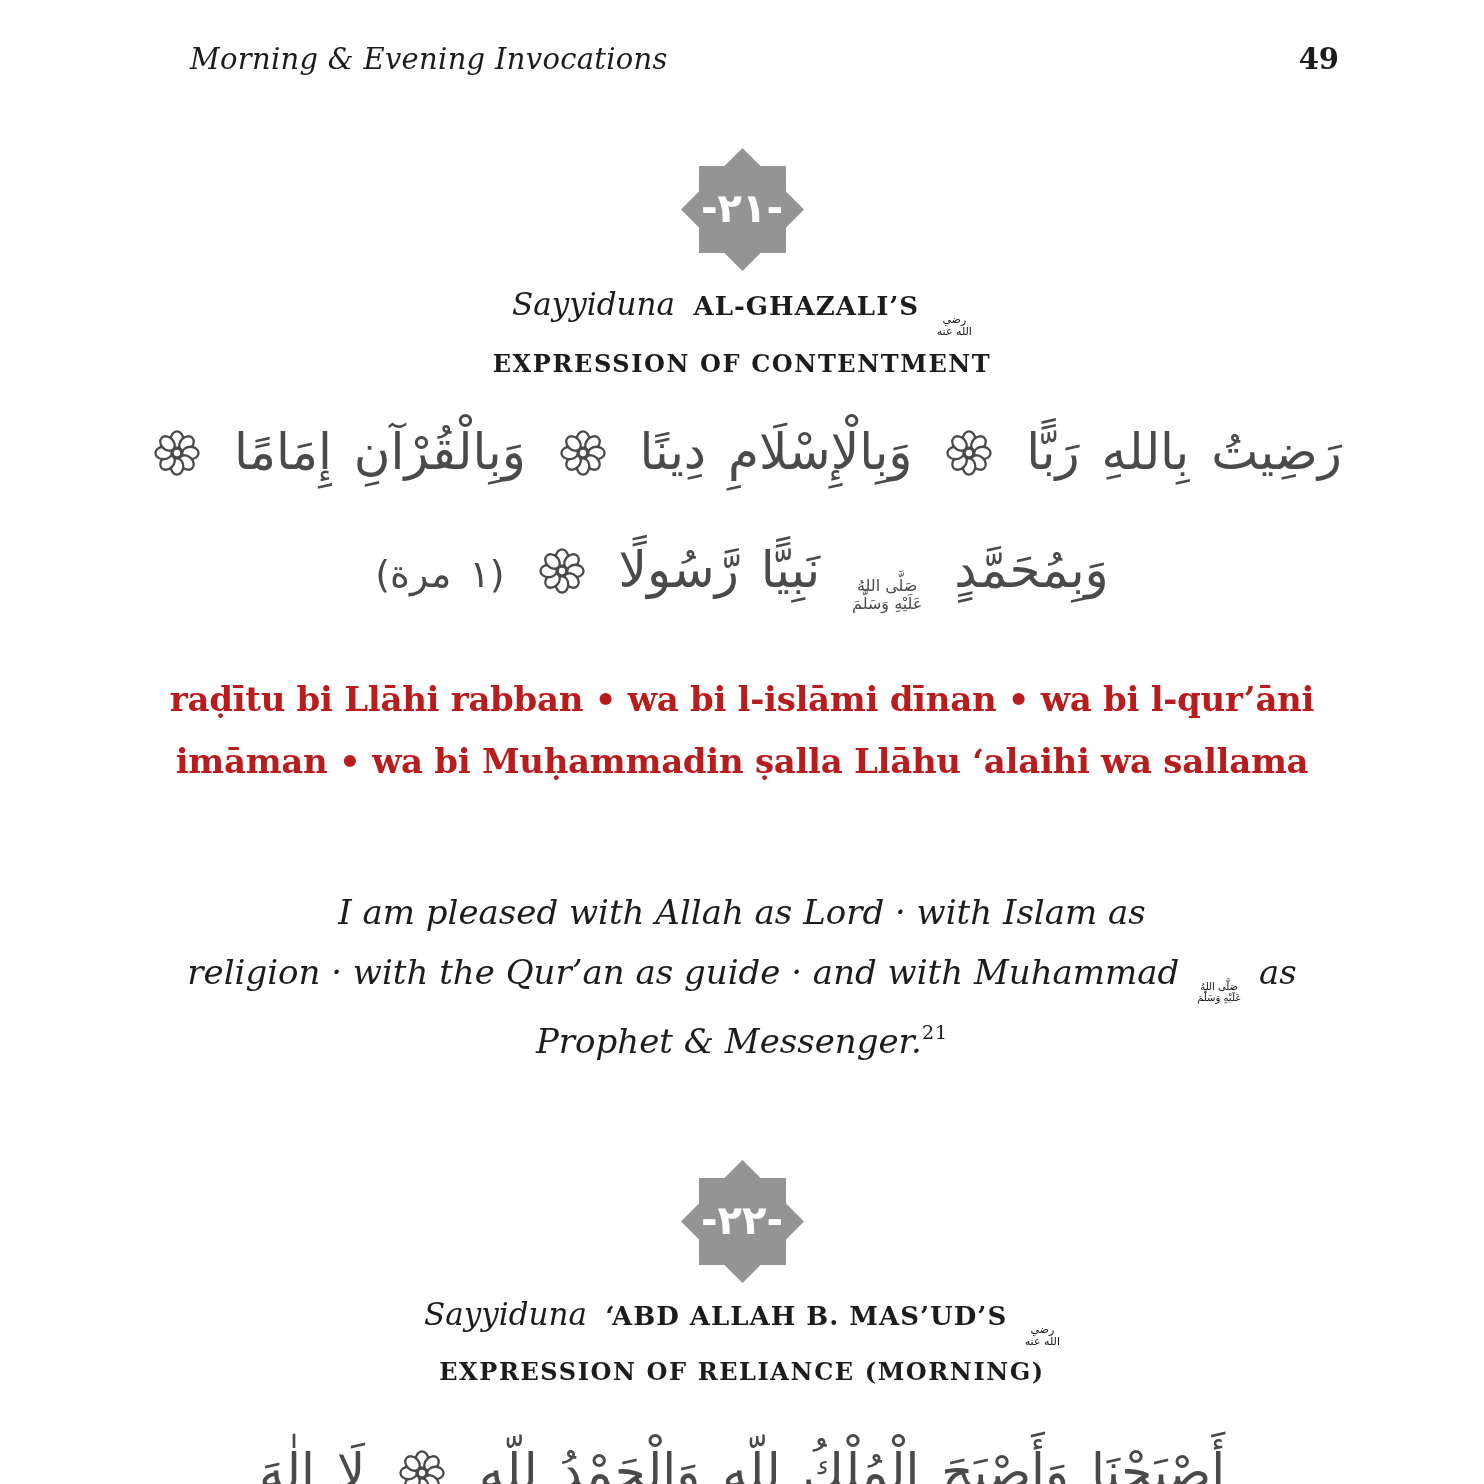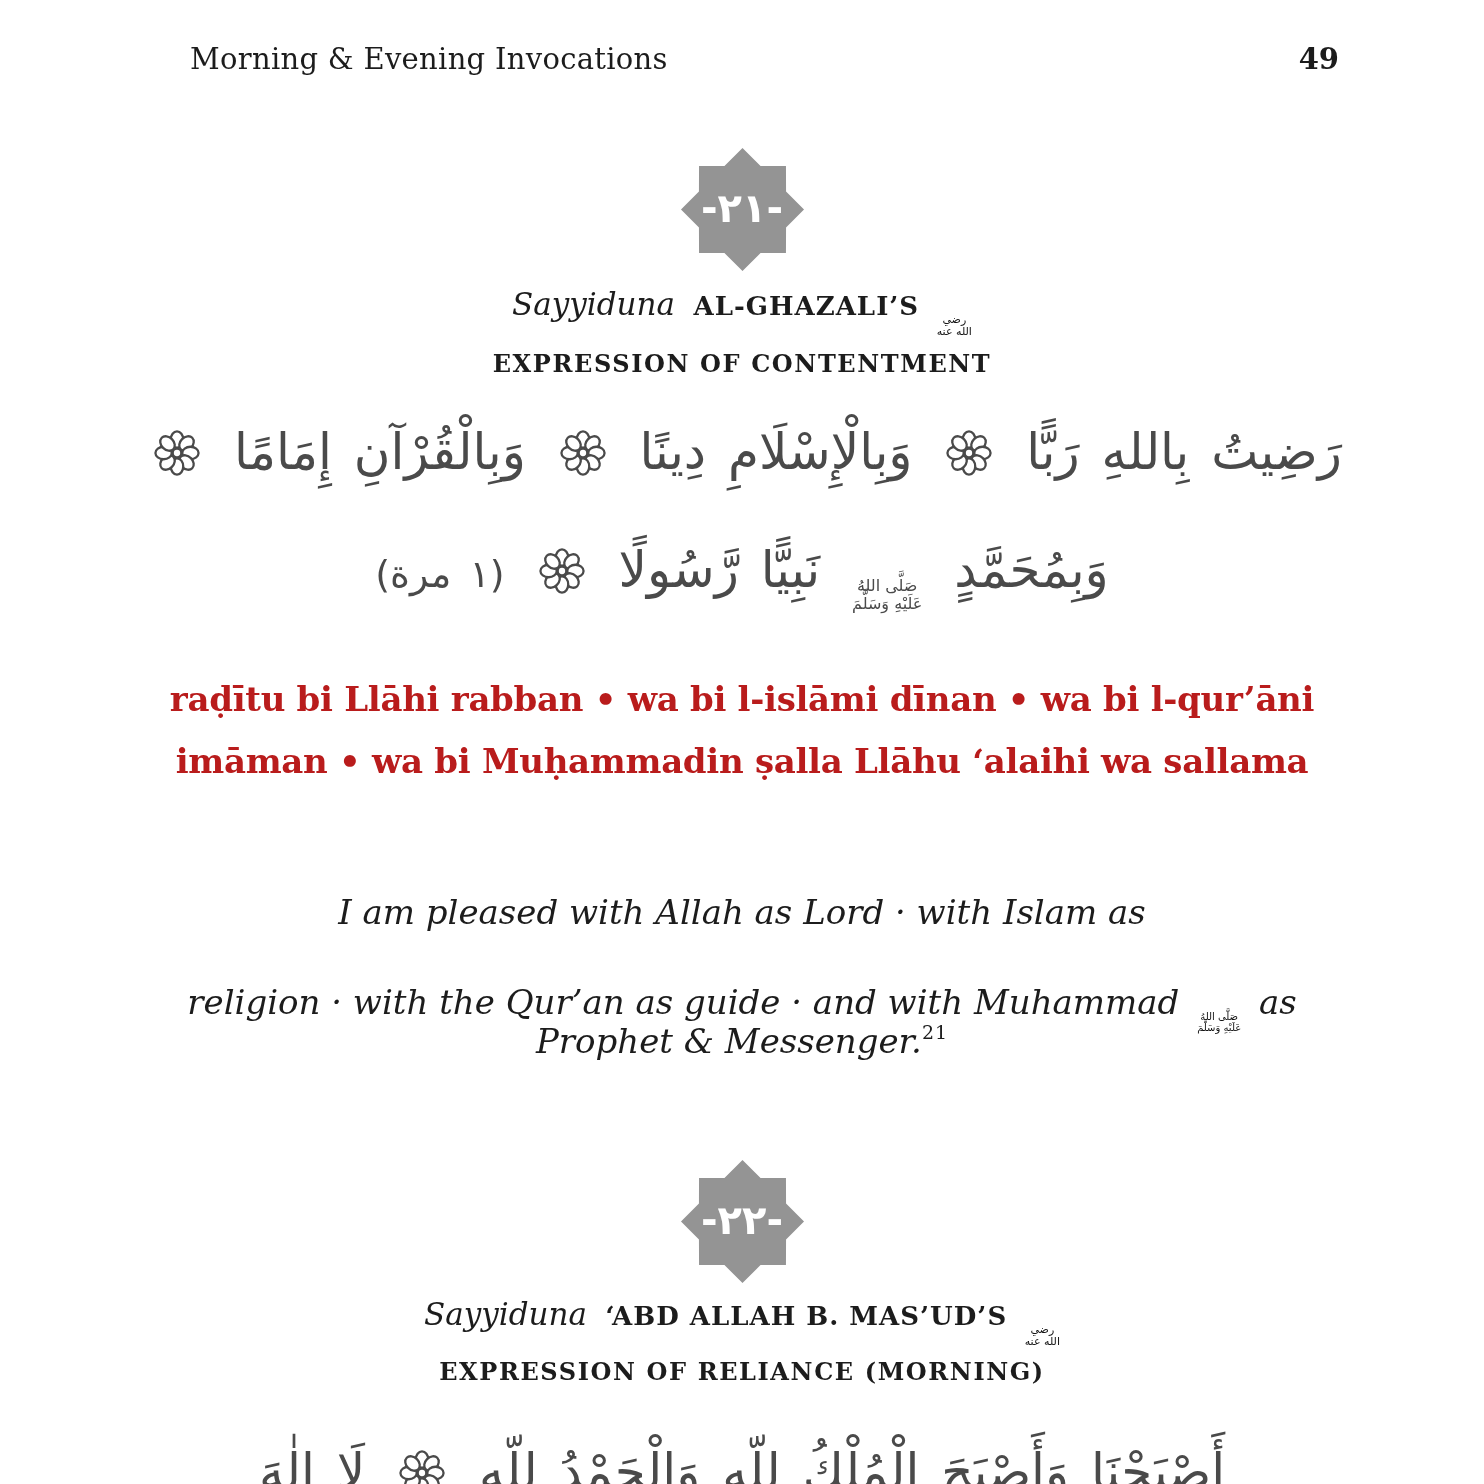--- a/index.html
+++ b/index.html
@@ -11,21 +11,21 @@
   html,body{margin:0;padding:0;background:#fff;}
   .page{
     position:relative;width:1484px;height:1484px;overflow:hidden;
     background:#ffffff;color:var(--text-color);
     font-family:"DejaVu Serif", serif;
   }
   .abs{position:absolute;left:0;right:0;text-align:center;}
   
   .header{position:absolute;top:42px;left:190px;right:145px;
     display:flex;justify-content:space-between;align-items:baseline;}
-  .running-title{font-size:29px;letter-spacing:.3px;}
+  .running-title{font-style:italic;font-size:29px;letter-spacing:.3px;}
   .page-number{font-weight:bold;font-size:29px;}
   
   .badge{position:absolute;left:0;right:0;display:flex;justify-content:center;}
   .badge-box{position:relative;width:127px;height:127px;}
   .badge-box svg{display:block;width:127px;height:127px;}
   .badge-number{
     position:absolute;inset:0;display:flex;align-items:center;justify-content:center;
     color:#ffffff;font-family:"DejaVu Sans", sans-serif;font-size:40px;font-weight:bold;
     direction:rtl;letter-spacing:2px;padding-bottom:4px;
   }
@@ -161,21 +161,21 @@
         <circle cx="24" cy="24" r="4.5"></circle>
       </g>
     </svg>
     <span class="repeat-ar">(١ مرة)</span>
   </div>
 
   <div class="abs translit" style="top:668px">raḍītu bi Llāhi rabban • wa bi l-islāmi dīnan • wa bi l-qur’āni</div>
   <div class="abs translit" style="top:730px">imāman • wa bi Muḥammadin ṣalla Llāhu ‘alaihi wa sallama</div>
 
   <div class="abs translation" style="top:882px">I am pleased with Allah as Lord · with Islam as</div>
-  <div class="abs translation" style="top:972px">
+  <div class="abs translation" style="top:942px">
     <span>religion · with the Qur’an as guide · and with Muhammad</span>
     <span class="salla-mini">
       <span>صَلَّى اللهُ</span>
       <span>عَلَيْهِ وَسَلَّمَ</span>
     </span>
     <span>as</span>
   </div>
   <div class="abs translation" style="top:1002px">
     <span>Prophet &amp; Messenger.</span><sup>21</sup>
   </div>

